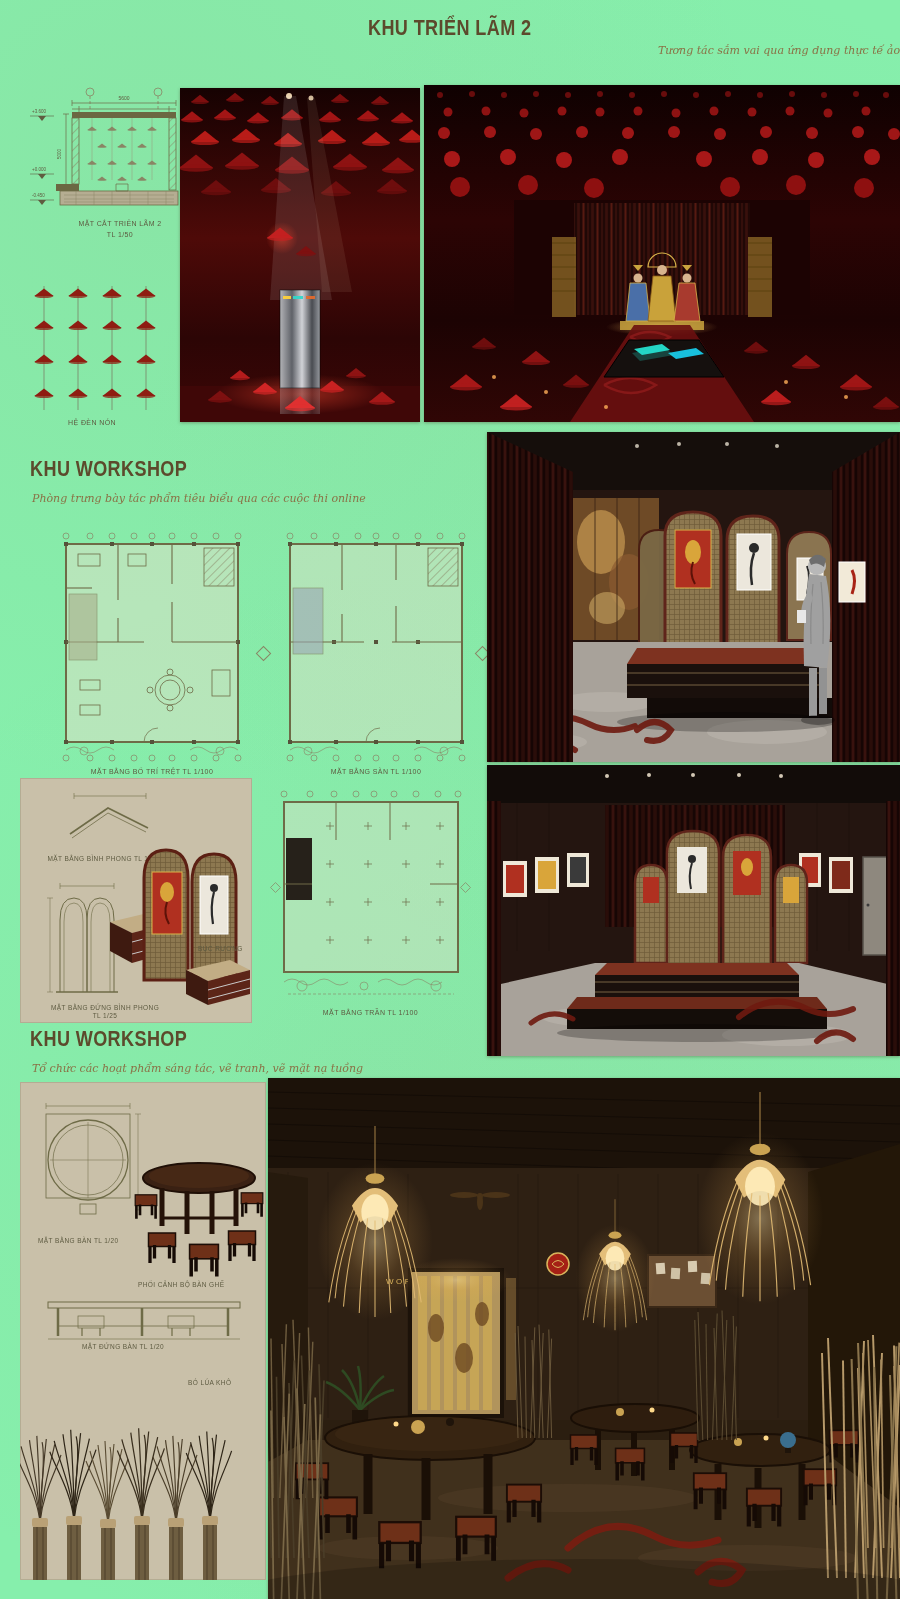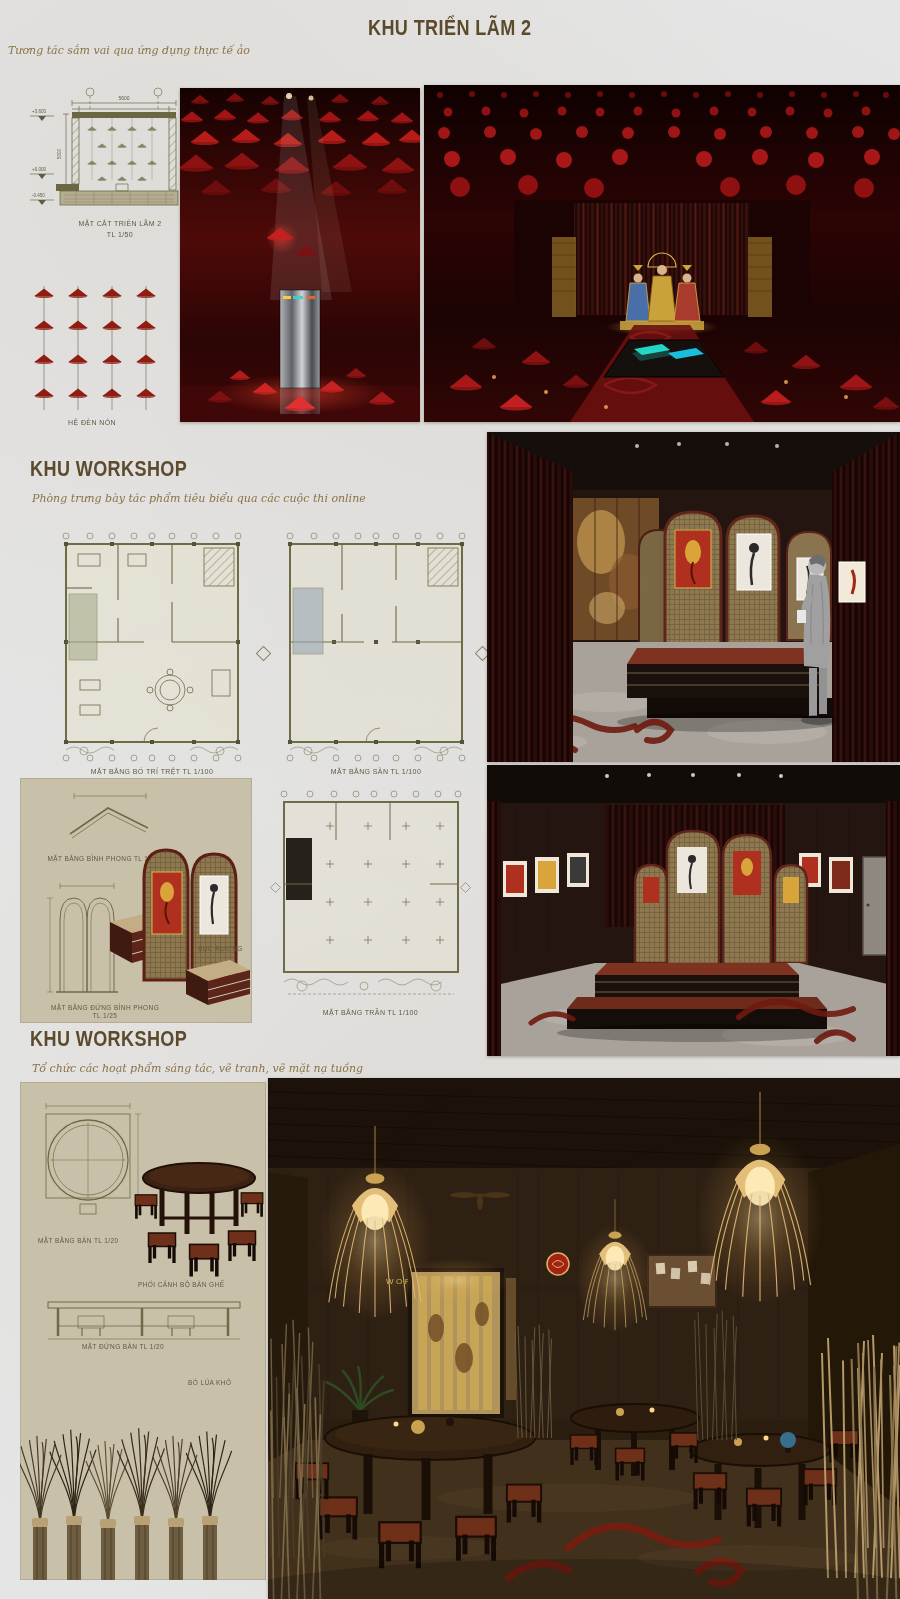--- a/index.html
+++ b/index.html
@@ -1,16 +1,16 @@
 <!DOCTYPE html>
 <html><head>
 <meta charset="utf-8">
 <style>
   html,body{margin:0;padding:0;background:#d8d2c4;}
-  #board{position:relative;width:900px;height:1599px;margin:0 auto;background:#e5e5e5;
+  #board{position:relative;width:900px;height:1599px;margin:0 auto;background:#86efac;
     font-family:"Liberation Sans",sans-serif;overflow:hidden;}
   #board::before{content:"";position:absolute;inset:0;pointer-events:none;
     background:
       radial-gradient(circle at 18% 12%, rgba(160,145,110,.10), transparent 38%),
       radial-gradient(circle at 72% 30%, rgba(160,145,110,.08), transparent 40%),
       radial-gradient(circle at 40% 70%, rgba(160,145,110,.08), transparent 45%),
       radial-gradient(circle at 85% 85%, rgba(160,145,110,.10), transparent 40%);}
   .abs{position:absolute;}
   .title{color:#5c4a2c;font-weight:bold;font-size:22px;letter-spacing:.5px;white-space:nowrap;}
   .title .cond{display:inline-block;transform:scaleX(.82);transform-origin:center;}
@@ -122,21 +122,21 @@
             <path d="M-18 42 C-30 74 -36 98 -38 124"></path>
           <path d="M18 42 C30 74 36 98 38 124"></path>
         </g>
       </g>
     </defs>
   </svg>
 
   <div class="abs title" style="left:0;right:0;top:15px;text-align:center">
     <span class="cond">KHU TRIỂN LÃM 2</span>
   </div>
-  <div class="abs script" style="left:8px;right:0;top:44px;text-align:left">Tương tác sắm vai qua ứng dụng thực tế ảo</div>
+  <div class="abs script" style="left:0;right:0;top:44px;text-align:right">Tương tác sắm vai qua ứng dụng thực tế ảo</div>
 
   <div class="abs" style="left:28px;top:84px;width:152px;height:134px">
     <svg width="152" height="134" viewBox="0 0 152 134">
       <g stroke="#8a8565" stroke-width=".8" fill="none">
         <circle cx="62" cy="8" r="4"></circle>
           <circle cx="130" cy="8" r="4"></circle>
         <line x1="62" y1="12" x2="62" y2="26" stroke-dasharray="3 2"></line>
         <line x1="130" y1="12" x2="130" y2="26" stroke-dasharray="3 2"></line>
       </g>
       <g stroke="#6e6b47" stroke-width=".7">

